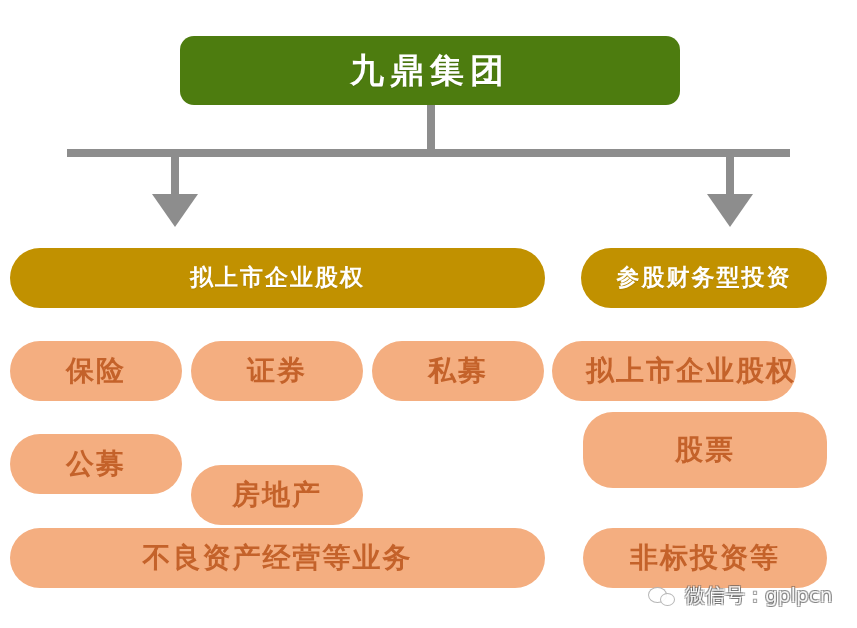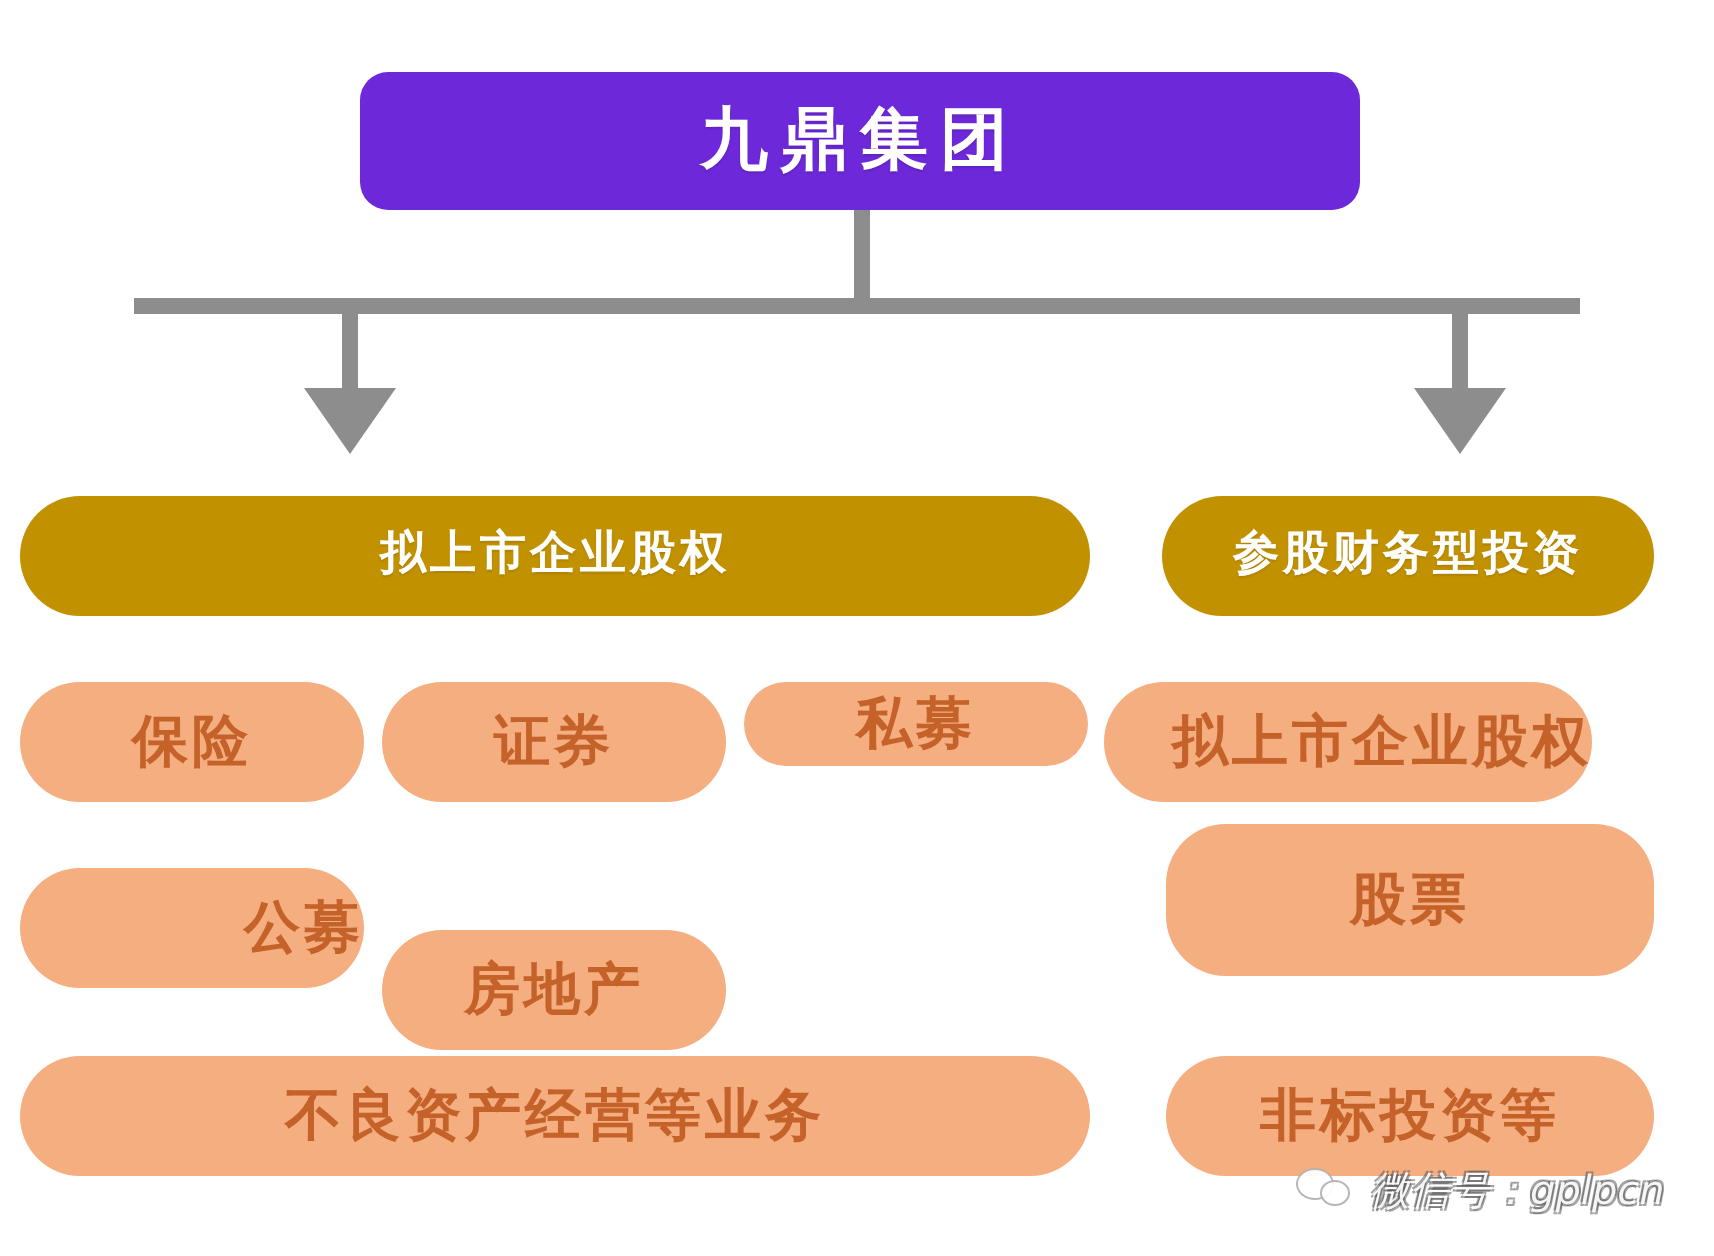--- a/index.html
+++ b/index.html
@@ -26,21 +26,21 @@
     align-items: center;
     justify-content: center;
     box-sizing: border-box;
     text-align: center;
     line-height: 1.1;
     white-space: nowrap;
     letter-spacing: 1px;
   }
 
   .node-root {
-    background: #6d28d9;
+    background: #4d7c0f;
     color: #ffffff;
     border-radius: 14px;
     font-size: 34px;
     font-weight: bold;
     letter-spacing: 6px;
     text-shadow: 0 1px 1px rgba(0,0,0,0.12);
   }
 
   .node-branch {
     background: #c19100;
@@ -80,33 +80,32 @@
     height: 0;
     border-left: 23px solid transparent;
     border-right: 23px solid transparent;
     border-top: 33px solid #8d8d8d;
   }
 
   
   #watermark {
     position: absolute;
     display: flex;
-    align-items: flex-start;
+    align-items: flex-end;
     gap: 7px;
     color: rgba(255,255,255,0.92);
     font-size: 20px;
     font-weight: normal;
     letter-spacing: 0px;
     text-shadow:
       -1px -1px 0 rgba(90,90,90,0.55),
        1px -1px 0 rgba(90,90,90,0.55),
       -1px  1px 0 rgba(90,90,90,0.55),
        1px  1px 0 rgba(90,90,90,0.55);
     white-space: nowrap;
-    font-style: italic;
   }
   #watermark .wechat-icon {
     display: inline-block;
     width: 30px;
     height: 24px;
     position: relative;
   }
   #watermark .wechat-icon .bubble-big,
   #watermark .wechat-icon .bubble-small {
     position: absolute;
@@ -144,25 +143,25 @@
   <div class="node node-branch" style="left:10px; top:248px; width:535px; height:60px;">
     <span>拟上市企业股权</span>
   </div>
 
   <div class="node node-leaf" style="left:10px; top:341px; width:172px; height:60px;">
     <span>保险</span>
   </div>
   <div class="node node-leaf" style="left:191px; top:341px; width:172px; height:60px;">
     <span>证券</span>
   </div>
-  <div class="node node-leaf" style="left:372px; top:341px; width:172px; height:42px;">
+  <div class="node node-leaf" style="left:372px; top:341px; width:172px; height:60px;">
     <span>私募</span>
   </div>
 
-  <div class="node node-leaf" style="left:10px; top:434px; width:172px; height:60px;justify-content:flex-end;">
+  <div class="node node-leaf" style="left:10px; top:434px; width:172px; height:60px;">
     <span>公募</span>
   </div>
   <div class="node node-leaf" style="left:191px; top:434px; width:172px; height:60px;margin-top:31px;">
     <span>房地产</span>
   </div>
 
   <div class="node node-leaf" style="left:10px; top:528px; width:535px; height:60px;">
     <span>不良资产经营等业务</span>
   </div>
 

